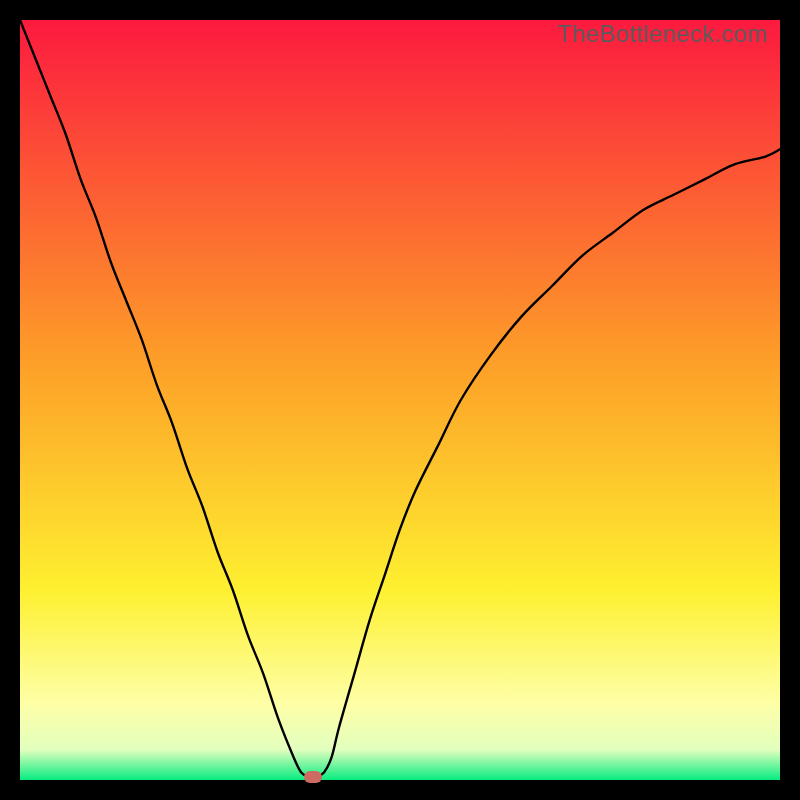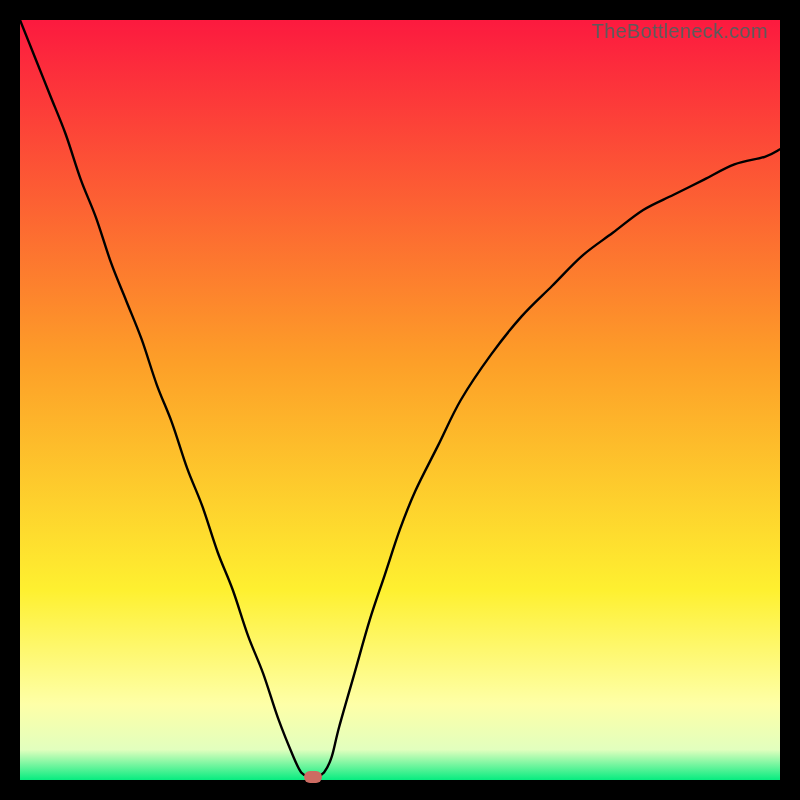--- a/index.html
+++ b/index.html
@@ -23,21 +23,21 @@
     position: absolute;
     left: 0;
     top: 0;
     width: 760px;
     height: 760px;
   }
   .watermark {
     position: absolute;
     top: 0px;
     right: 12px;
-    font-size: 20px;
+    font-size: 24px;
     font-weight: 500;
     color: #5b5b5b;
     letter-spacing: 0.3px;
   }
   .curve {
     position: absolute;
     left: 0;
     top: 0;
   }
   .marker {

